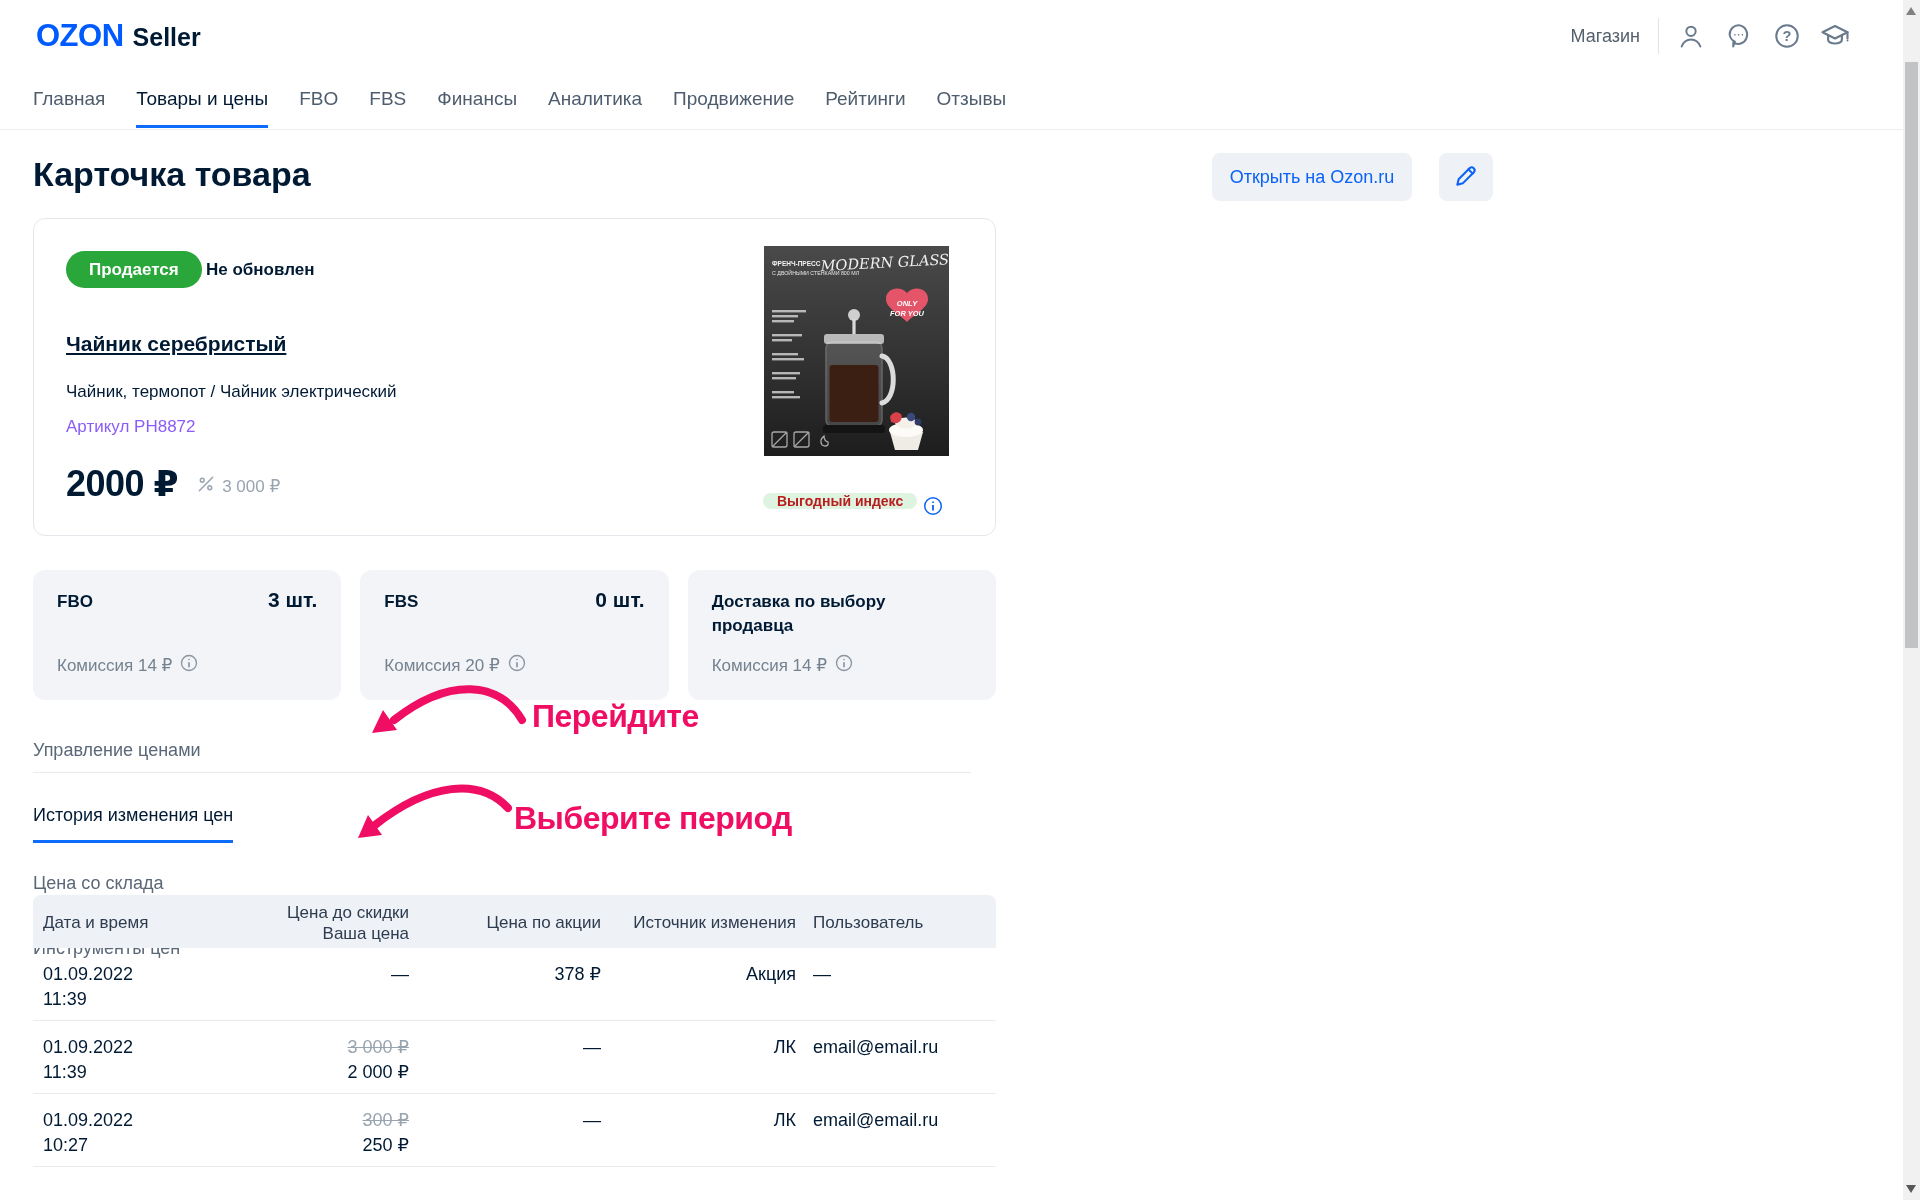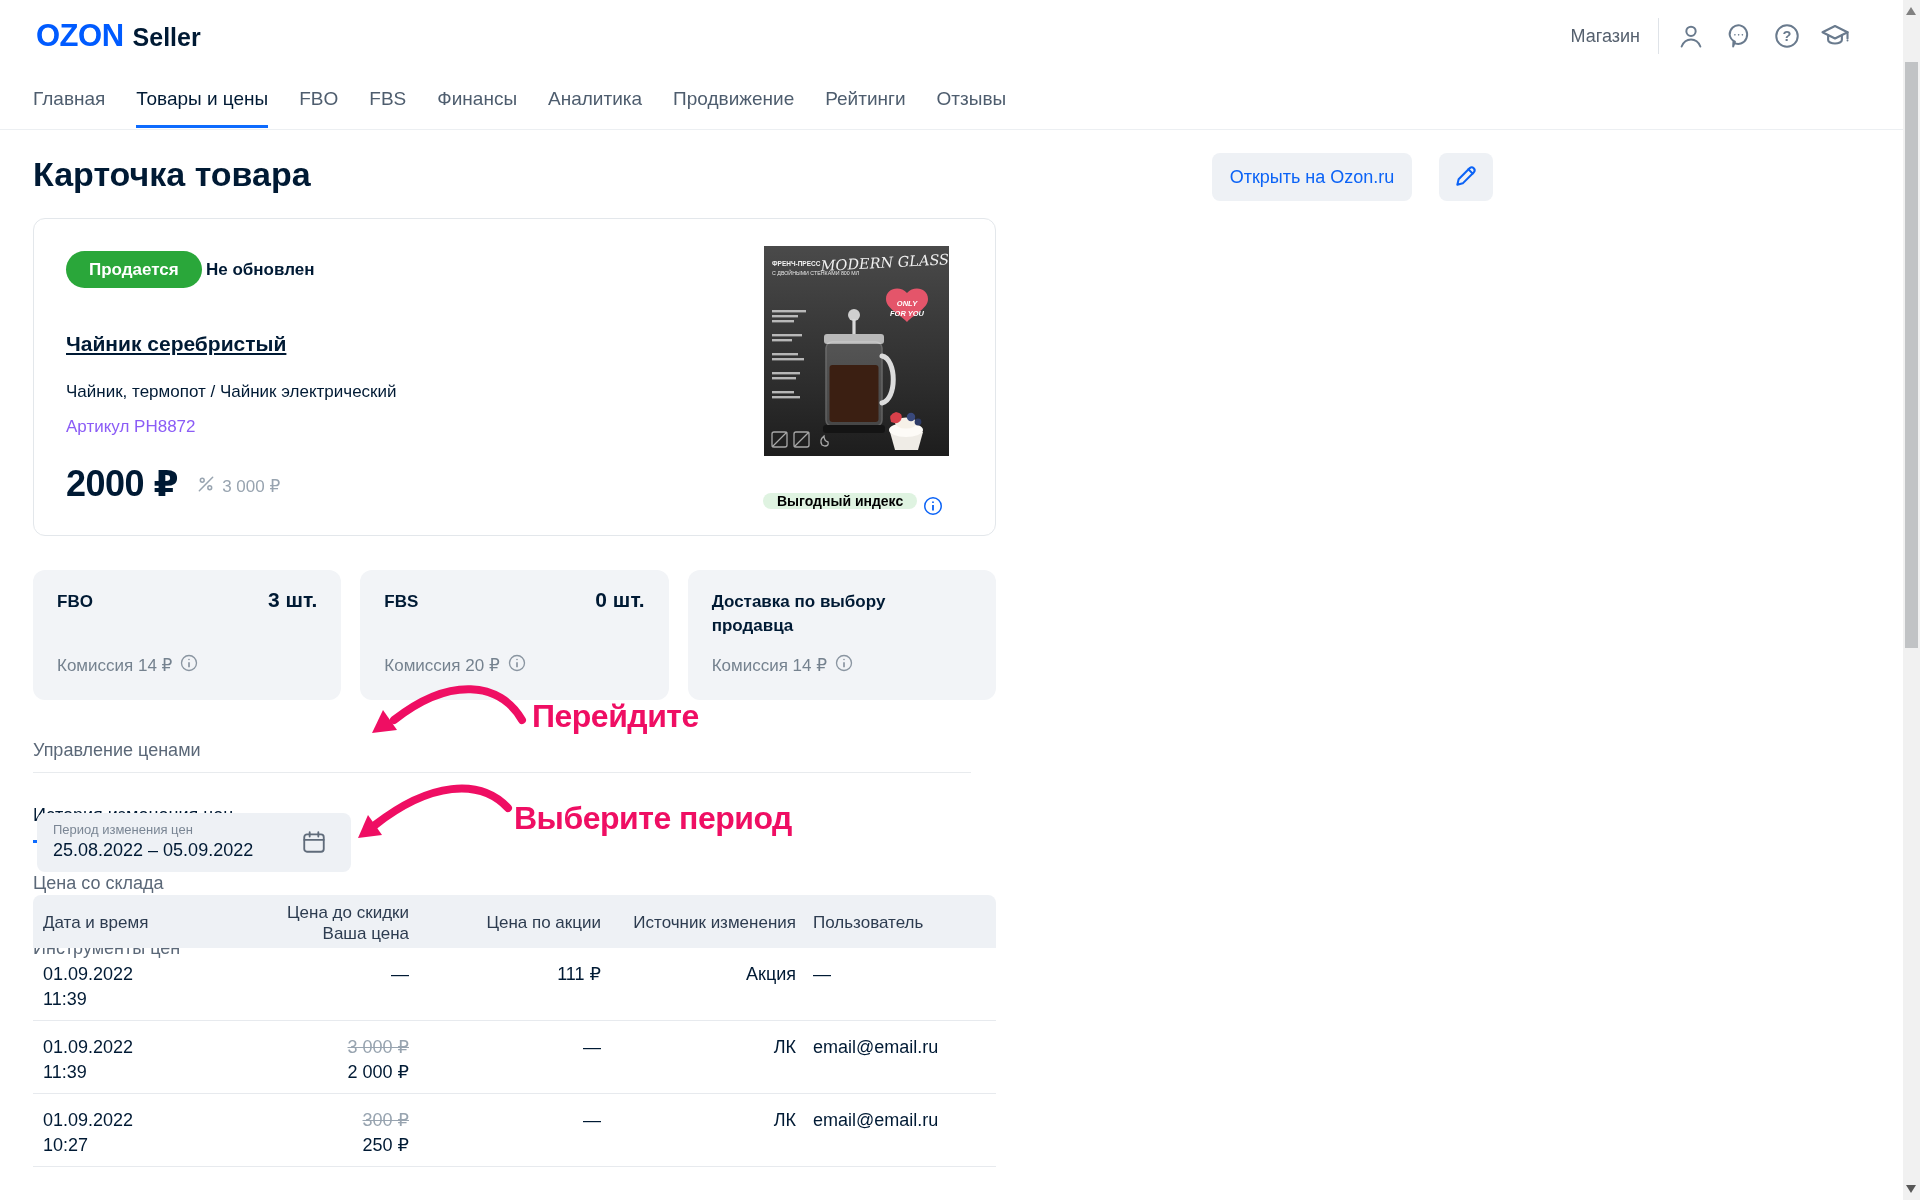--- a/index.html
+++ b/index.html
@@ -38,21 +38,21 @@
     background:#2aa73a; color:#fff; font-size:17px; font-weight:700; display:flex; align-items:center; }
   .update-status { position:absolute; left:172px; top:41px; font-size:17px; font-weight:700; }
   .prod-name { position:absolute; left:32px; top:113px; font-size:21px; font-weight:700;text-decoration:underline; }
   .prod-cat { position:absolute; left:32px; top:163px; font-size:17px; }
   .prod-sku { position:absolute; left:32px; top:198px; font-size:17px; color:#8b5cf6;text-align:center; }
   .price-row { position:absolute; left:32px; top:244px; display:flex; align-items:center; gap:18px; }
   .price-main { font-size:36px; font-weight:700; letter-spacing:-0.5px; }
   .price-old-wrap { display:flex; align-items:center; gap:6px; margin-top:4px; }
   .price-old { font-size:17px; color:#98a4b0; }
   .index-badge { position:absolute; left:729px; top:274px; height:16px; padding:0 14px; border-radius:14px;
-    background:#dff3e1; color:#000000; font-size:14px; font-weight:700; display:flex; align-items:center; }
+    background:#dff3e1; color:#b91c1c; font-size:14px; font-weight:700; display:flex; align-items:center; }
   .index-info { position:absolute; left:888px; top:276px; width:22px; height:22px; cursor:pointer; }
   .poster { position:absolute; left:730px; top:27px; width:185px; height:210px; }
 
   
   .stock-row { position:absolute; left:33px; top:570px; width:963px; height:130px; display:flex; gap:19px; }
   .stock-card { flex:1 1 0; background:#f2f4f7; border-radius:12px; position:relative; padding:20px 24px; }
   .stock-title { font-size:17px; font-weight:700; max-width:185px; line-height:24px; }
   .stock-qty { position:absolute; right:24px; top:18px; font-size:21px; font-weight:700; }
   .stock-comm { position:absolute; left:24px; bottom:22px; font-size:17px; color:#75828f; display:flex; align-items:center; gap:7px; }
 
@@ -313,31 +313,20 @@
     <polygon points="22,53 47,50 33,30"></polygon>
   </svg>
   <div class="anno-text" style="left:532px;top:698px">Перейдите</div>
 
   <svg class="anno-svg" style="left:330px;top:780px" width="200" height="80" viewBox="0 0 200 80">
     <path d="M 178 28 C 150 -2, 100 2, 45 45"></path>
     <polygon points="28,58 52,55 38,35"></polygon>
   </svg>
   <div class="anno-text" style="left:514px;top:800px">Выберите период</div>
 
-  <div class="period">
-    <div class="period-label">Период изменения цен</div>
-    <div class="period-value">25.08.2022 – 05.09.2022</div>
-    <span class="cal-icon">
-      <svg width="26" height="26" viewBox="0 0 24 24" fill="none" stroke="#5f6b7a" stroke-width="1.7" stroke-linecap="round">
-          <rect x="3" y="5" width="18" height="16" rx="2.5"></rect>
-          <path d="M3 10h18"></path>
-          <path d="M8 3v4M16 3v4"></path>
-        </svg>
-    </span>
-  </div>
 
   <div class="tbl">
     <div class="thead grid">
       <div class="cell c-left">Дата и время</div>
       <div class="cell c-right">
         <span>Цена до скидки</span>
         <span>Ваша цена</span>
       </div>
       <div class="cell c-right">Цена по акции</div>
       <div class="cell c-right">Источник изменения</div>
@@ -345,21 +334,21 @@
     </div>
 
     <div class="trow grid">
       <div class="cell c-left">
           <div>01.09.2022</div>
           <div>11:39</div>
         </div>
       <div class="cell c-right">
           <div>—</div>
         </div>
-      <div class="cell c-right">111 ₽</div>
+      <div class="cell c-right">378 ₽</div>
       <div class="cell c-right">Акция</div>
       <div class="cell c-user">—</div>
     </div>
 
     <div class="trow grid">
       <div class="cell c-left">
           <div>01.09.2022</div>
           <div>11:39</div>
         </div>
       <div class="cell c-right">

